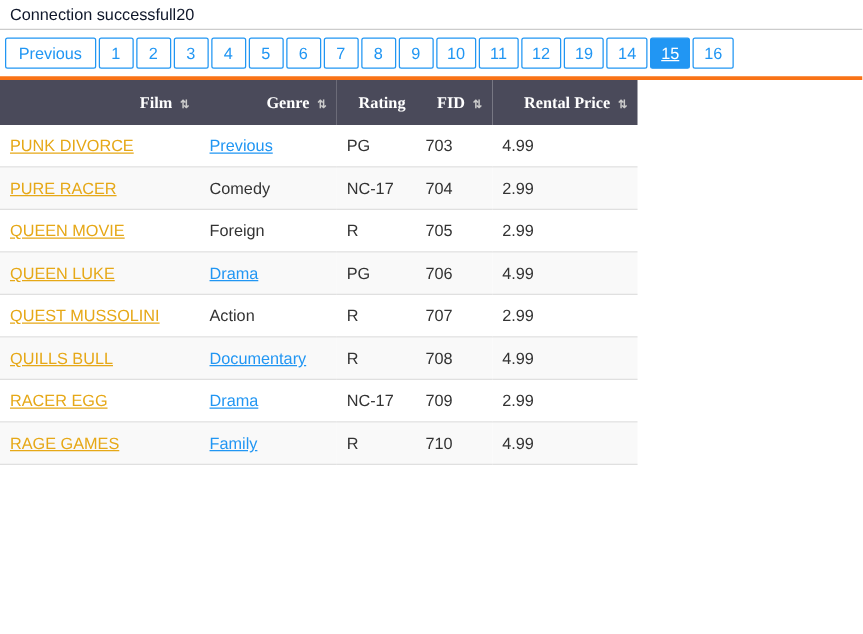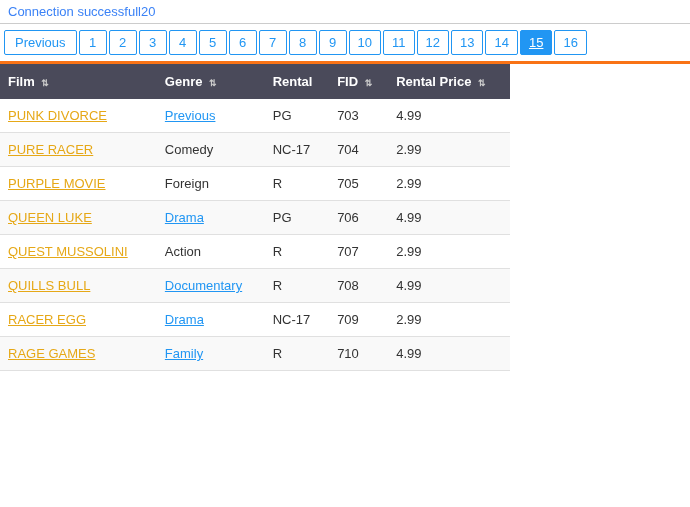--- a/index.html
+++ b/index.html
@@ -5,21 +5,21 @@
     * { box-sizing: border-box; margin: 0; padding: 0; }
     body {
       font-family: Arial, sans-serif;
       font-size: 13px;
       background: #fff;
       color: #333;
     }
     .status-bar {
       padding: 4px 8px;
       font-size: 13px;
-      color: #3b82f6;
+      color: #0f172a;
       border-bottom: 1px solid #ccc;
     }
     .pagination {
       display: flex;
       align-items: center;
       padding: 6px 4px;
       gap: 2px;
       border-bottom: 3px solid #f97316;
       flex-wrap: wrap;
     }
@@ -52,24 +52,25 @@
       width: 510px;
       border-collapse: collapse;
       margin: 0;
     }
     thead tr {
       background: #4a4a5a;
       color: #fff;
     }
     thead th {
       padding: 10px 8px;
-      text-align: left;
+      text-align: right;
       font-size: 13px;
       font-weight: bold;
       white-space: nowrap;
+      font-family: Liberation Serif, serif;
     }
     thead th .sort-arrows {
       display: inline-block;
       font-size: 9px;
       margin-left: 3px;
       vertical-align: middle;
       color: #ccc;
     }
     tbody tr {
       border-bottom: 1px solid #e0e0e0;
@@ -108,54 +109,54 @@
     <button class="page-btn">3</button>
     <button class="page-btn">4</button>
     <button class="page-btn">5</button>
     <button class="page-btn">6</button>
     <button class="page-btn">7</button>
     <button class="page-btn">8</button>
     <button class="page-btn">9</button>
     <button class="page-btn">10</button>
     <button class="page-btn">11</button>
     <button class="page-btn">12</button>
-    <button class="page-btn">13</button>
+    <button class="page-btn">19</button>
     <button class="page-btn">14</button>
     <button class="page-btn active">15</button>
     <button class="page-btn">16</button>
   </div>
 
 <div>
   <table>
     <thead>
       <tr>
         <th>Film <span class="sort-arrows">⇅</span></th>
         <th>Genre <span class="sort-arrows">⇅</span></th>
-        <th>Rental</th>
+        <th>Rating</th>
         <th>FID <span class="sort-arrows">⇅</span></th>
         <th>Rental Price <span class="sort-arrows">⇅</span></th>
       </tr>
     </thead>
     <tbody id="table-body">
     <tr>
           <td><a href="#" class="film-link">PUNK DIVORCE</a></td>
           <td><a href="#" class="genre-link">Previous</a></td>
           <td>PG</td>
           <td>703</td>
           <td>4.99</td>
         </tr>
         <tr>
           <td><a href="#" class="film-link">PURE RACER</a></td>
           <td>Comedy</td>
           <td>NC-17</td>
           <td>704</td>
           <td>2.99</td>
         </tr>
         <tr>
-          <td><a href="#" class="film-link">PURPLE MOVIE</a></td>
+          <td><a href="#" class="film-link">QUEEN MOVIE</a></td>
           <td>Foreign</td>
           <td>R</td>
           <td>705</td>
           <td>2.99</td>
         </tr>
         <tr>
           <td><a href="#" class="film-link">QUEEN LUKE</a></td>
           <td><a href="#" class="genre-link">Drama</a></td>
           <td>PG</td>
           <td>706</td>

